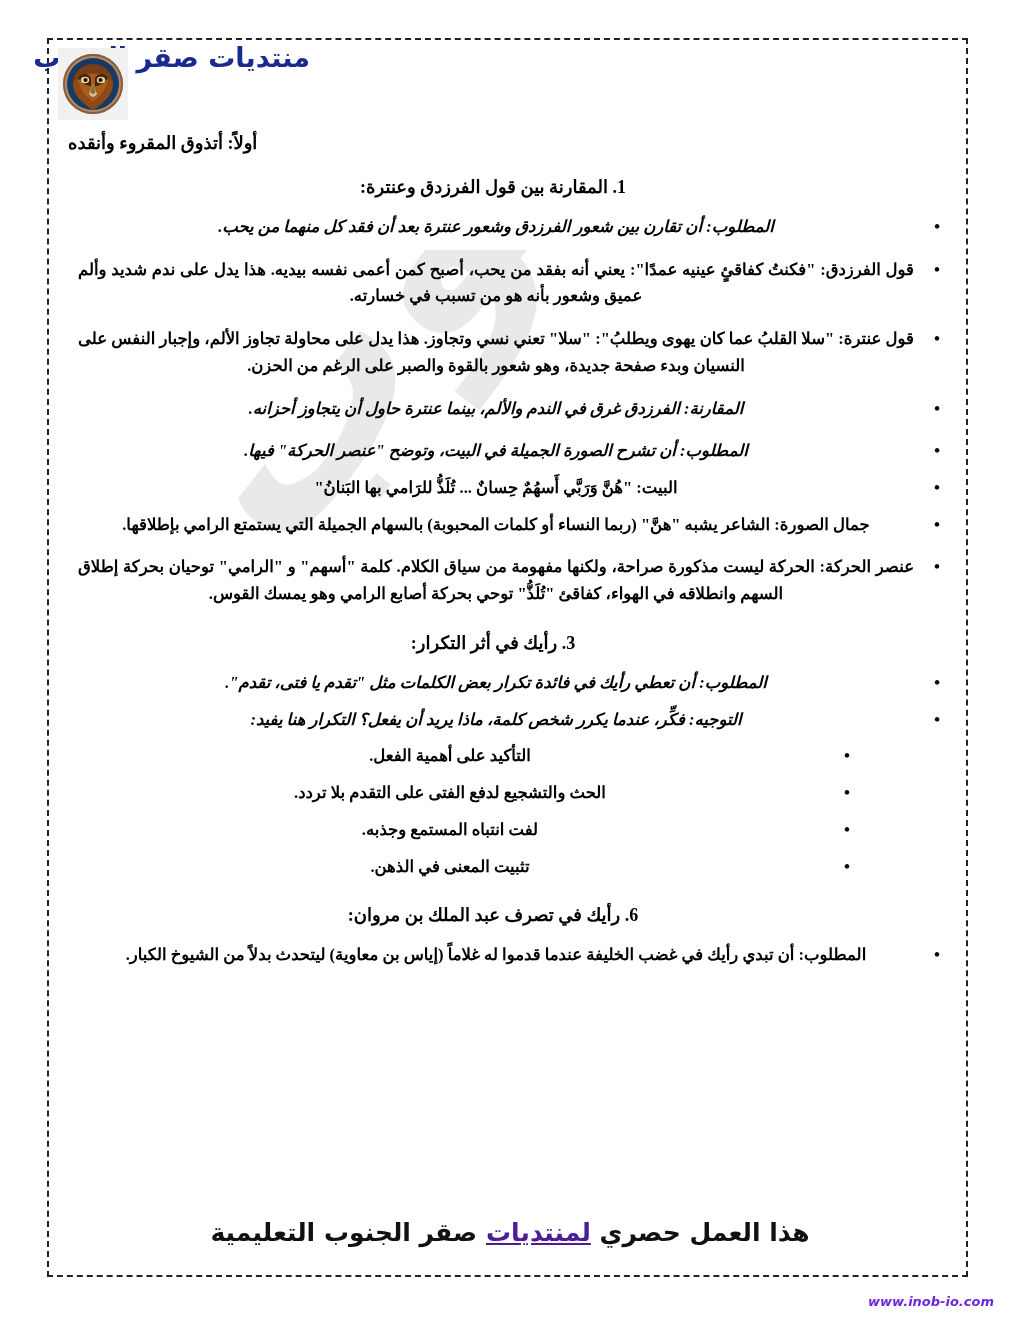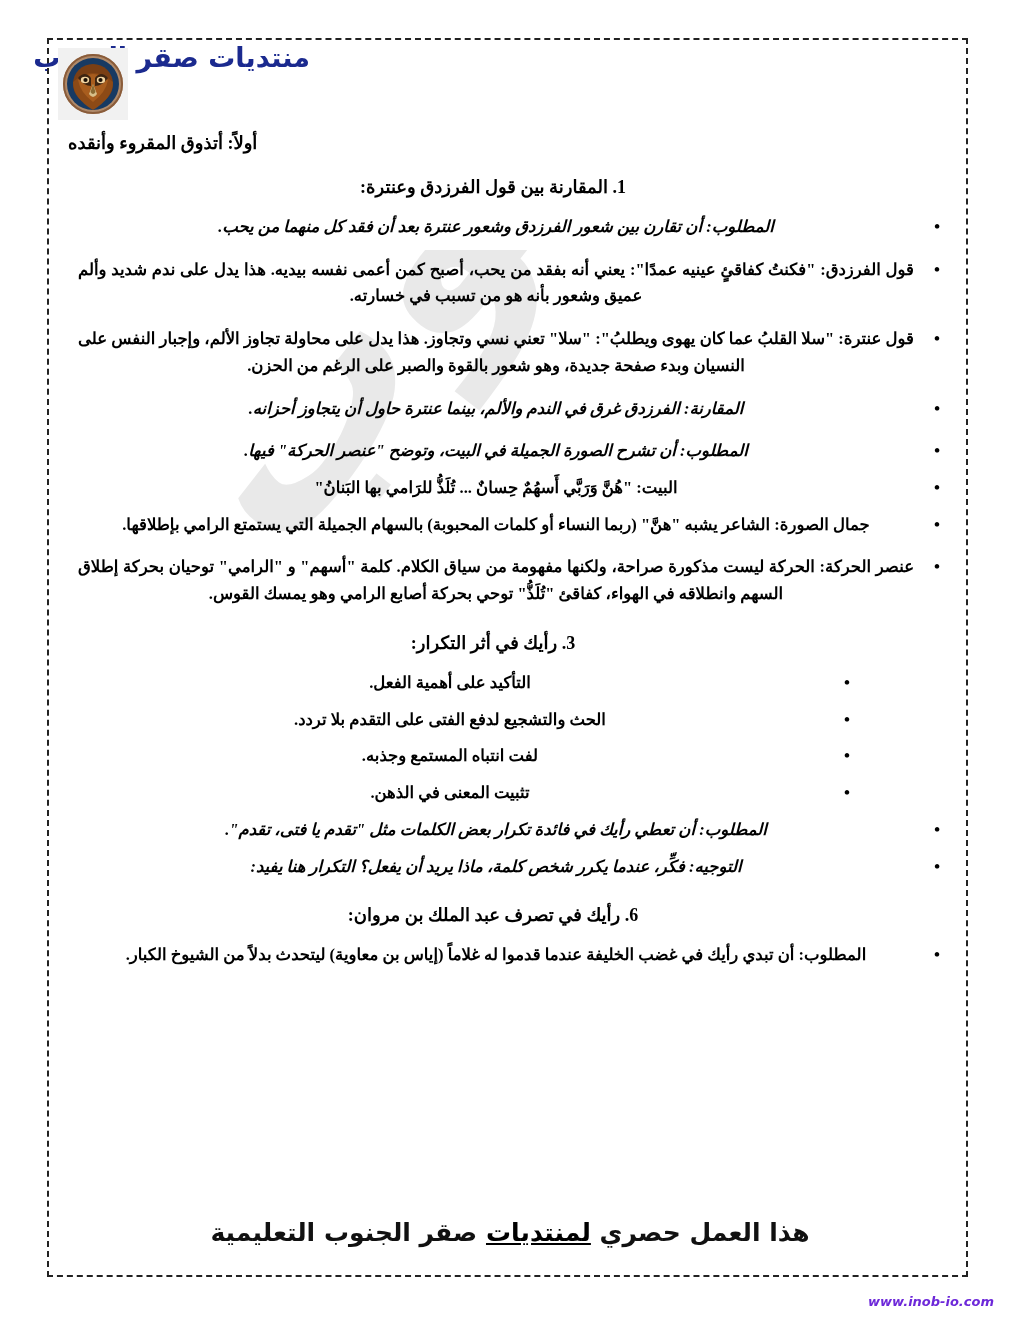--- a/index.html
+++ b/index.html
@@ -161,21 +161,21 @@
     direction: rtl;
   }
   .doc-footer .line {
     font-family: "DejaVu Sans", sans-serif;
     font-size: 25px;
     font-weight: bold;
     color: #111111;
     display: inline-block;
   }
   .doc-footer .link {
-    color: #000000;
+    color: #4c1d95;
     text-decoration: underline;
   }
 
   .site-url {
     position: absolute;
     left: 868px;
     top: 1294px;
     font-family: "DejaVu Sans", sans-serif;
     font-size: 13px;
     font-weight: bold;
@@ -231,29 +231,29 @@
 
   <ul class="bullets">
     <li class="indent-a tight">المطلوب: أن تشرح الصورة الجميلة في البيت، وتوضح "عنصر الحركة" فيها.</li>
     <li class="indent-c tight">البيت: "هُنَّ وَرَبَّي أَسهُمٌ حِسانٌ ... تُلَذُّ للرَامي بها البَنانُ"</li>
     <li class="indent-b">جمال الصورة: الشاعر يشبه "هنَّ" (ربما النساء أو كلمات المحبوبة) بالسهام الجميلة التي يستمتع الرامي بإطلاقها.</li>
     <li class="indent-e">عنصر الحركة: الحركة ليست مذكورة صراحة، ولكنها مفهومة من سياق الكلام. كلمة "أسهم" و "الرامي" توحيان بحركة إطلاق السهم وانطلاقه في الهواء، كفاقئ "تُلَذُّ" توحي بحركة أصابع الرامي وهو يمسك القوس.</li>
   </ul>
 
   <div class="heading-num">3. رأيك في أثر التكرار:</div>
   <ul class="bullets">
+    <li class="indent-a tight">المطلوب: أن تعطي رأيك في فائدة تكرار بعض الكلمات مثل "تقدم يا فتى، تقدم".</li>
+    <li class="indent-a tight">التوجيه: فكِّر، عندما يكرر شخص كلمة، ماذا يريد أن يفعل؟ التكرار هنا يفيد:</li>
+  </ul>
+  <ul class="bullets">
     <li class="level1 tight">التأكيد على أهمية الفعل.</li>
     <li class="level1 tight">الحث والتشجيع لدفع الفتى على التقدم بلا تردد.</li>
     <li class="level1 tight">لفت انتباه المستمع وجذبه.</li>
     <li class="level1 tight">تثبيت المعنى في الذهن.</li>
   </ul>
-  <ul class="bullets">
-    <li class="indent-a tight">المطلوب: أن تعطي رأيك في فائدة تكرار بعض الكلمات مثل "تقدم يا فتى، تقدم".</li>
-    <li class="indent-a tight">التوجيه: فكِّر، عندما يكرر شخص كلمة، ماذا يريد أن يفعل؟ التكرار هنا يفيد:</li>
-  </ul>
 
   <div class="heading-num">6. رأيك في تصرف عبد الملك بن مروان:</div>
   <ul class="bullets">
     <li class="indent-e">المطلوب: أن تبدي رأيك في غضب الخليفة عندما قدموا له غلاماً (إياس بن معاوية) ليتحدث بدلاً من الشيوخ الكبار.</li>
   </ul>
 
 </div>
 
 <div class="doc-footer">
   <span class="line"><span>هذا العمل حصري </span><a class="link" href="#">لمنتديات</a><span> صقر الجنوب التعليمية</span></span>

